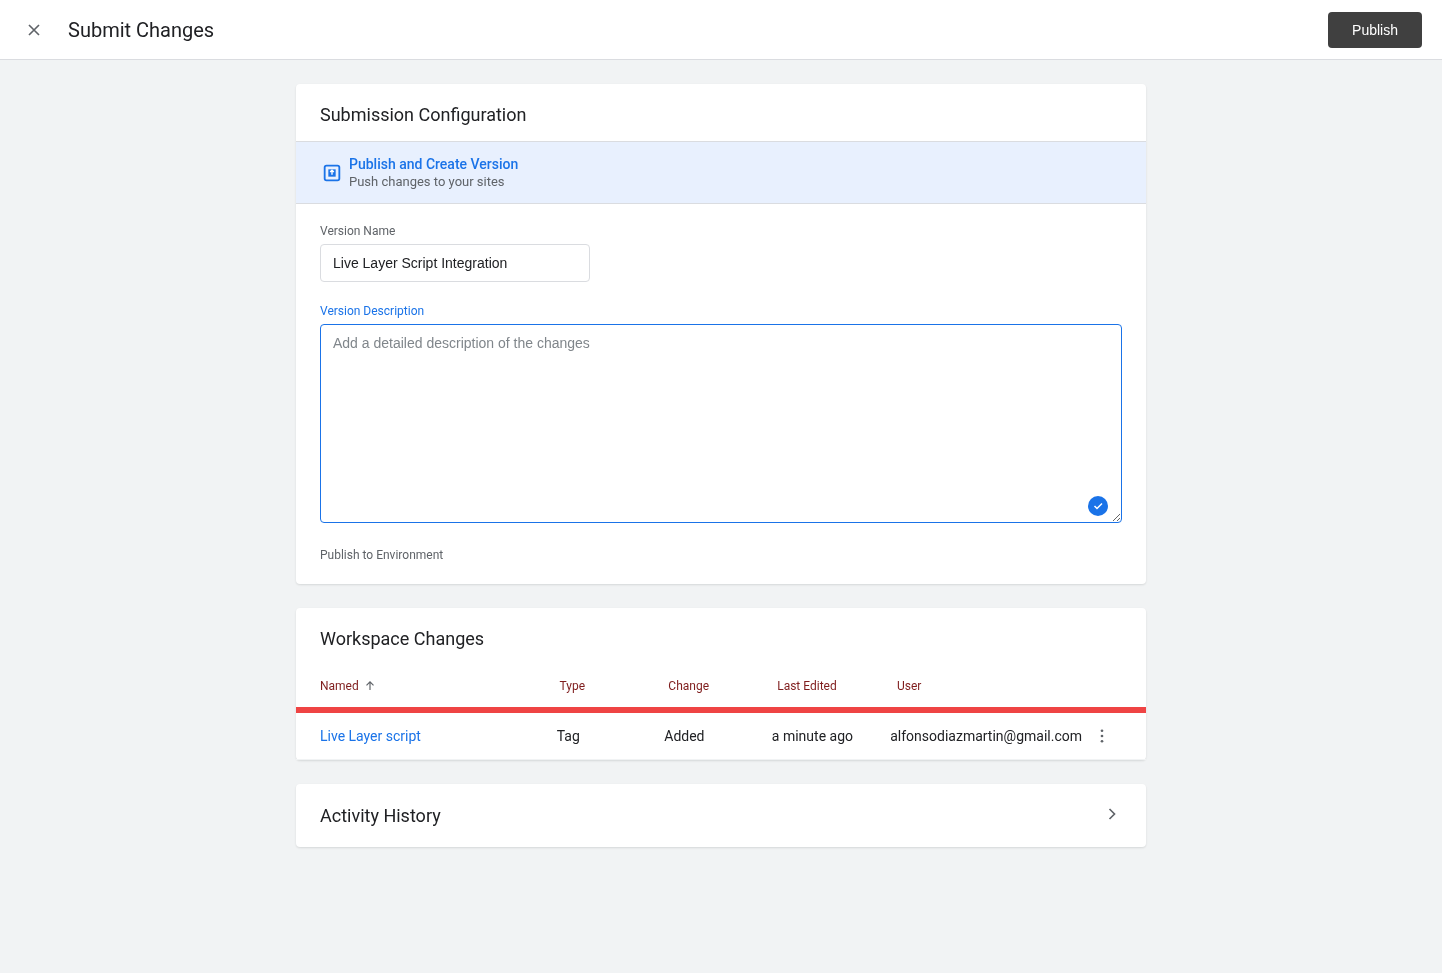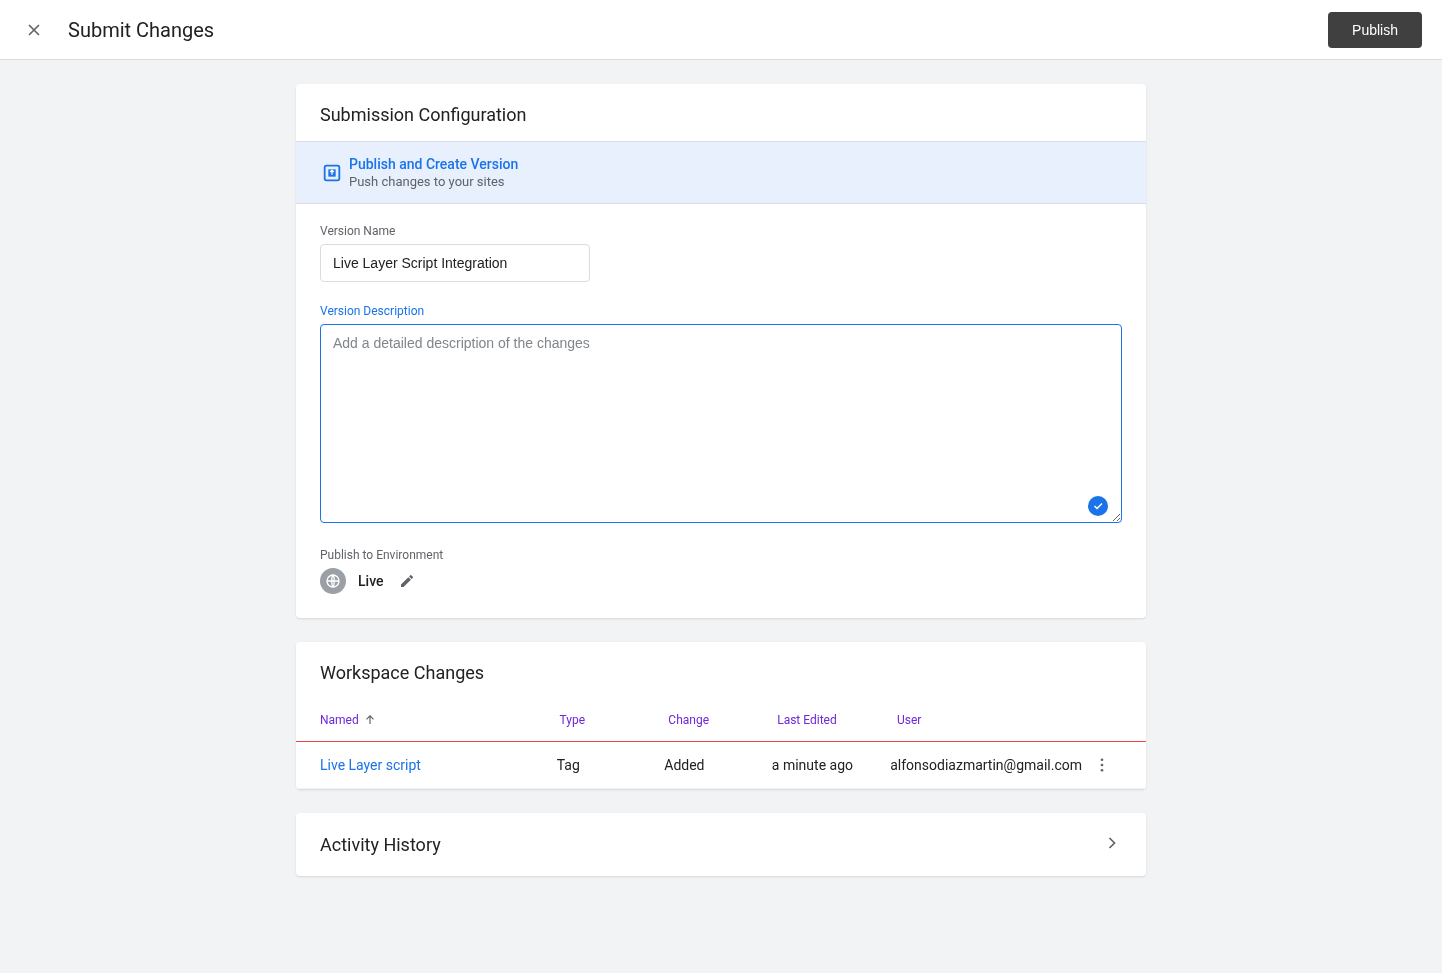--- a/index.html
+++ b/index.html
@@ -13,35 +13,35 @@
 .card { background: #fff; border-radius: 4px; box-shadow: 0 1px 2px rgba(60,64,67,.15); margin-bottom: 24px; }
 .card-header { padding: 20px 24px 16px; font-size: 18px; font-weight: 400; color: #202124; }
 .option-row { display: flex; border-top: 1px solid #dadce0; border-bottom: 1px solid #dadce0; }
 .option { flex: 1; display: flex; align-items: center; gap: 5px; padding: 14px 24px; cursor: pointer; border-right: 1px solid #dadce0; }
 .option:last-child { border-right: none; }
 .option.active { background: #e8f0fe; }
 .option-icon { width: 24px; height: 24px; display:flex; align-items:center; justify-content:center; }
 .option.active .option-title { color: #1a73e8; font-weight: 500; }
 .option-title { font-size: 14px; color: #202124; font-weight: 500; }
 .option-sub { font-size: 13px; color: #5f6368; margin-top: 2px; }
-.form-section { padding: 20px 24px 24px; }
+.form-section { padding: 20px 24px 16px; }
 .field-label { font-size: 12px; color: #5f6368; margin-bottom: 6px; display: block; }
 .field-label.focused { color: #1a73e8; }
 .text-input { width: 270px; padding: 10px 12px; border: 1px solid #dadce0; border-radius: 4px; font-size: 14px; color: #202124; outline: none; }
 .textarea-wrap { position: relative; }
 .textarea { width: 100%; height: 199px; padding: 10px 12px; border: 1.5px solid #1a73e8; border-radius: 4px; font-size: 14px; font-family: Liberation Sans, sans-serif; resize: vertical; outline: none; color: #202124; }
 .textarea::placeholder { color: #80868b; }
 .check-badge { position: absolute; bottom: 10px; right: 14px; width: 20px; height: 20px; background: #1a73e8; border-radius: 50%; display: flex; align-items: center; justify-content: center; }
 .field-group { margin-bottom: 22px; }
 .env-row { display: flex; align-items: center; gap: 12px; }
 .env-icon { width: 26px; height: 26px; background: #9aa0a6; border-radius: 50%; display: flex; align-items: center; justify-content: center; color: #fff; }
 .env-name { font-size: 14px; font-weight: 500; color: #202124; }
 .pencil-btn { background: none; border: none; cursor: pointer; color: #5f6368; padding: 4px; display:flex; }
 .table-header, .table-row { display: grid; grid-template-columns: 2.2fr 1fr 1fr 1.1fr 1.7fr 40px; padding: 14px 24px; align-items: center; }
-.table-header { font-size: 12px; color: #6d28d9; border-bottom: 1px solid #ef4444; }
+.table-header { font-size: 12px; color: #7f1d1d; border-bottom: 6px solid #ef4444; }
 .th-named { display: flex; align-items: center; gap: 4px; cursor: pointer; }
 .table-row { font-size: 14px; color: #202124; border-bottom: 1px solid #f1f3f4; }
 .link { color: #1a73e8; cursor: pointer; }
 .more-btn { background: none; border: none; cursor: pointer; color: #5f6368; display:flex; justify-content:center; }
 .activity-card { display: flex; justify-content: space-between; align-items: center; padding: 20px 24px; cursor: pointer; }
 .activity-title { font-size: 18px; font-weight: 400; }
 .chev { color: #5f6368; }
 </style>
 </head>
 <body>
@@ -92,34 +92,20 @@
           <div class="check-badge">
             <svg width="12" height="12" viewBox="0 0 24 24" fill="none" stroke="#fff" stroke-width="3">
                 <path d="M5 12l5 5L20 7"></path>
               </svg>
           </div>
         </div>
       </div>
 
       <div>
         <label class="field-label">Publish to Environment</label>
-        <div class="env-row" style="margin-top:6px;">
-          <div class="env-icon">
-            <svg width="16" height="16" viewBox="0 0 24 24" fill="none" stroke="#fff" stroke-width="2">
-                <circle cx="12" cy="12" r="9"></circle>
-                <path d="M3 12h18M12 3c2.5 3 2.5 15 0 18M12 3c-2.5 3-2.5 15 0 18"></path>
-              </svg>
-          </div>
-          <span class="env-name">Live</span>
-          <button class="pencil-btn">
-            <svg width="16" height="16" viewBox="0 0 24 24" fill="#5f6368">
-                <path d="M3 17.25V21h3.75L17.81 9.94l-3.75-3.75L3 17.25zM20.71 7.04a1 1 0 000-1.41l-2.34-2.34a1 1 0 00-1.41 0l-1.83 1.83 3.75 3.75 1.83-1.83z"></path>
-              </svg>
-          </button>
-        </div>
       </div>
     </div>
   </div>
 
   <div class="card">
     <div class="card-header">Workspace Changes</div>
     <div class="table-header">
       <div class="th-named">
         <span>Named</span>
         <svg width="14" height="14" viewBox="0 0 24 24" fill="none" stroke="#5f6368" stroke-width="2">

